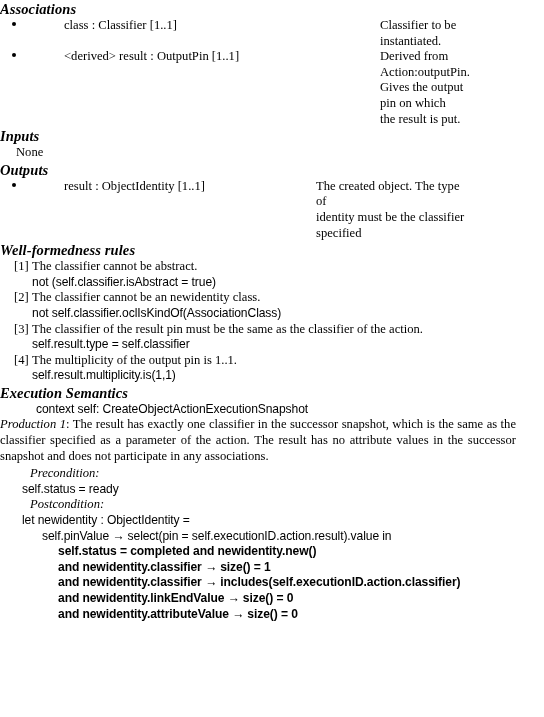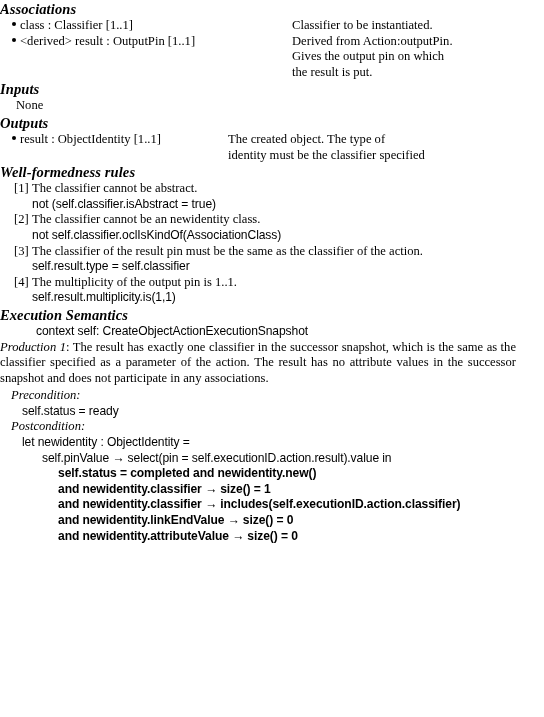--- a/index.html
+++ b/index.html
@@ -51,20 +51,21 @@
 
   
   .assoc-list, .out-list {
     margin: 0;
     padding: 0;
     list-style: none;
   }
   .row {
     display: flex;
     align-items: flex-start;
+    gap: 44px;
   }
   .bullet-cell {
     width: 20px;
     flex: 0 0 20px;
     text-align: left;
     padding-left: 12px;
     box-sizing: border-box;
     font-size: 11px;
     line-height: 15.6px;
   }
@@ -102,34 +103,35 @@
     flex: 0 0 32px;
     width: 32px;
     padding-left: 14px;
     box-sizing: border-box;
   }
   .rule-body { flex: 1 1 auto; padding-right: 16px; }
   .rule-text { display: block; }
   .rule-ocl { display: block; }
 
   
-  .context-line { padding-left: 12px; margin-left: 24px; }
+  .context-line { padding-left: 36px; }
   .prod-para {
     text-align: justify;
     text-justify: inter-word;
     margin: 0;
     padding: 0 14px 0 0;
     width: 530px;
     box-sizing: border-box;
   }
   .prod-label { font-style: italic; }
   .cond-label {
     font-style: italic;
-    padding-left: 11px;
+    padding-left: 2px;
     display: block;
+    margin-left: 28px;
   }
   .ocl-l1 { padding-left: 22px; display: block; }
   .ocl-l2 { padding-left: 42px; display: block; }
   .ocl-l3 { padding-left: 58px; display: block; font-weight: bold; }
 
   .sp2 { height: 2px; }
   .none-line { padding-left: 16px; }
 </style>
 </head>
 <body>

